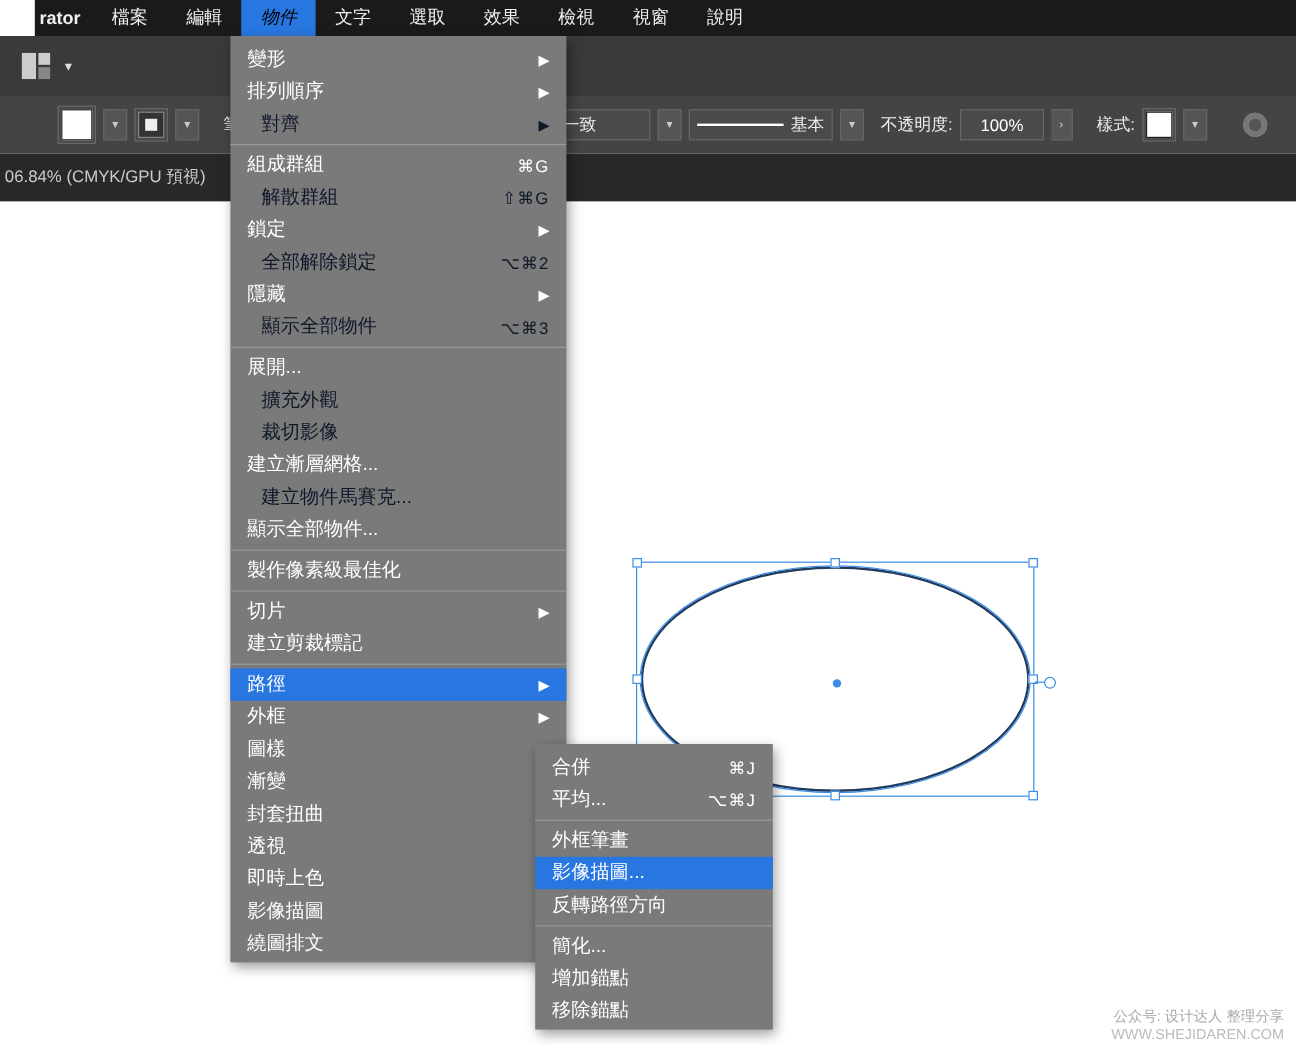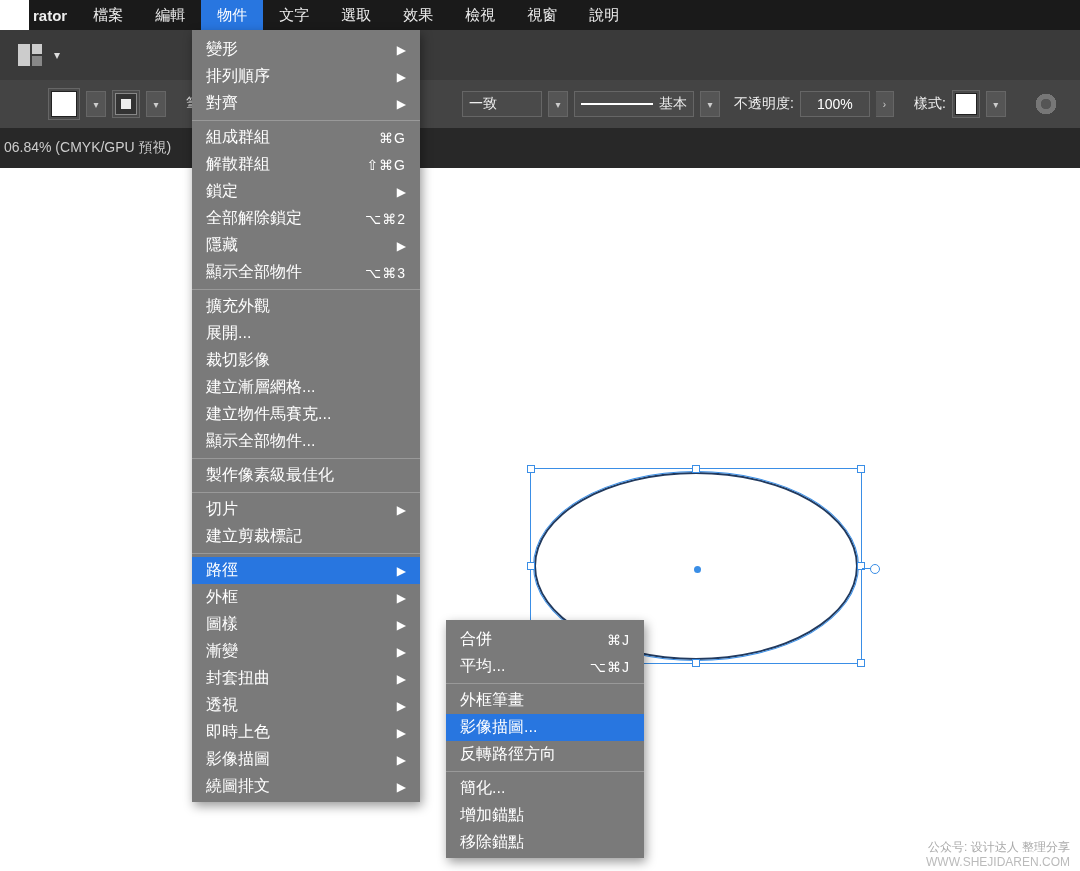--- a/index.html
+++ b/index.html
@@ -1,21 +1,21 @@
 <!DOCTYPE html>
 <html><head>
 <meta charset="utf-8">
 <style>
   * { box-sizing: border-box; margin: 0; padding: 0; font-family: "Helvetica Neue", Arial, "PingFang TC", "Microsoft JhengHei", sans-serif; }
   body { width: 1080px; height: 871px; overflow: hidden; background: #fff; position: relative; }
   
   .menubar { height: 30px; background: #1a1a1a; display: flex; align-items: center; padding-left: 0; color: #eee; font-size: 15px; font-weight: 500; margin-left: 29px; }
   .menubar .app-name { font-weight: 700; padding: 0 10px 0 4px; }
   .menubar .mb-item { padding: 0 16px; height: 30px; line-height: 30px; cursor: default; }
-  .menubar .mb-item.active { background: #2876e0; color: #ffffff; }
+  .menubar .mb-item.active { background: #2876e0; color: #000000; font-style: italic; }
 
   .toolbar1 { height: 50px; background: #3a3a3a; display: flex; align-items: center; padding-left: 18px; gap: 8px; }
   .toolbar1 .tile { width: 24px; height: 22px; display:flex; }
   .toolbar1 .chev { color:#ddd; font-size:12px; margin-left:4px; }
 
   .toolbar2 { height: 48px; background: #444; display: flex; align-items: center; padding-left: 48px; gap: 6px; color:#eee; font-size:14px; }
   .swatch { width:26px; height:26px; background:#fff; border:1px solid #222; }
   .sw-wrap { border:1px solid #666; padding:2px; background:#4a4a4a; display:flex; align-items:center; }
   .sw-small { width:22px; height:22px; background:#333; border:1px solid #888; display:flex;align-items:center;justify-content:center;}
   .sw-small .inner{width:10px;height:10px;background:#eee;}
@@ -40,27 +40,27 @@
   .sel-box .h-ml{left:-4px;top:50%;margin-top:-4px;} .sel-box .h-mr{right:-4px;top:50%;margin-top:-4px;}
   .ellipse { position:absolute; left:534px; top:304px; width:324px; height:188px; border:2px solid #223a5e; border-radius:50%; }
   .ellipse.sel { border:1px solid #3a8ee6; left:533px; top:303px; width:326px; height:190px;}
   .center-dot{position:absolute; left:694px; top:398px; width:7px;height:7px;background:#3a8ee6;border-radius:50%;}
   .widget-handle{position:absolute; left:870px; top:396px; width:10px;height:10px;border:1.5px solid #3a8ee6;border-radius:50%;background:#fff;}
   .widget-line{position:absolute; left:862px; top:400px; width:10px; height:1px; background:#3a8ee6;}
 
   
   .menu { position:absolute; background:#7a7a7a; color:#fff; font-size:16px; box-shadow: 2px 4px 10px rgba(0,0,0,.4); }
   .menu .row { height:27px; display:flex; align-items:center; padding:0 14px; justify-content:space-between; white-space:nowrap; }
-  .menu .row.disabled { color:#ffffff; }
+  .menu .row.disabled { color:#0f172a;margin-left:12px; }
   .menu .row.hl { background:#2876e0; }
   .menu .sep { height:1px; background:#999; margin:3px 0; }
   .menu .sub-arrow { font-size:12px; margin-left:20px; }
   .menu .sc { font-family: -apple-system, sans-serif; font-size:14px; letter-spacing:1px;}
   
-  #menu1 { left:192px; top:30px; width:228px; padding:6px 0 2px; }
+  #menu1 { left:192px; top:30px; width:280px; padding:6px 0 2px; }
   #menu2 { left:446px; top:620px; width:198px; padding:6px 0 2px; }
 
   .watermark { position:absolute; right:10px; bottom:0; text-align:right; color:#bbb; font-size:12px; line-height:1.3;}
   .watermark .l1{color:#aaa;}
 </style>
 </head>
 <body>
 
 <div class="menubar">
   <span class="app-name">rator</span>
@@ -174,25 +174,25 @@
     </div>
     <div class="row">
       <span>隱藏</span>
       <span class="sub-arrow">▶</span>
     </div>
     <div class="row disabled">
       <span>顯示全部物件</span>
       <span class="sc">⌥⌘3</span>
     </div>
     <div class="sep"></div>
+    <div class="row">
+      <span>展開...</span>
+    </div>
     <div class="row disabled">
       <span>擴充外觀</span>
-    </div>
-    <div class="row">
-      <span>展開...</span>
     </div>
     <div class="row disabled">
       <span>裁切影像</span>
     </div>
     <div class="row">
       <span>建立漸層網格...</span>
     </div>
     <div class="row disabled">
       <span>建立物件馬賽克...</span>
     </div>

